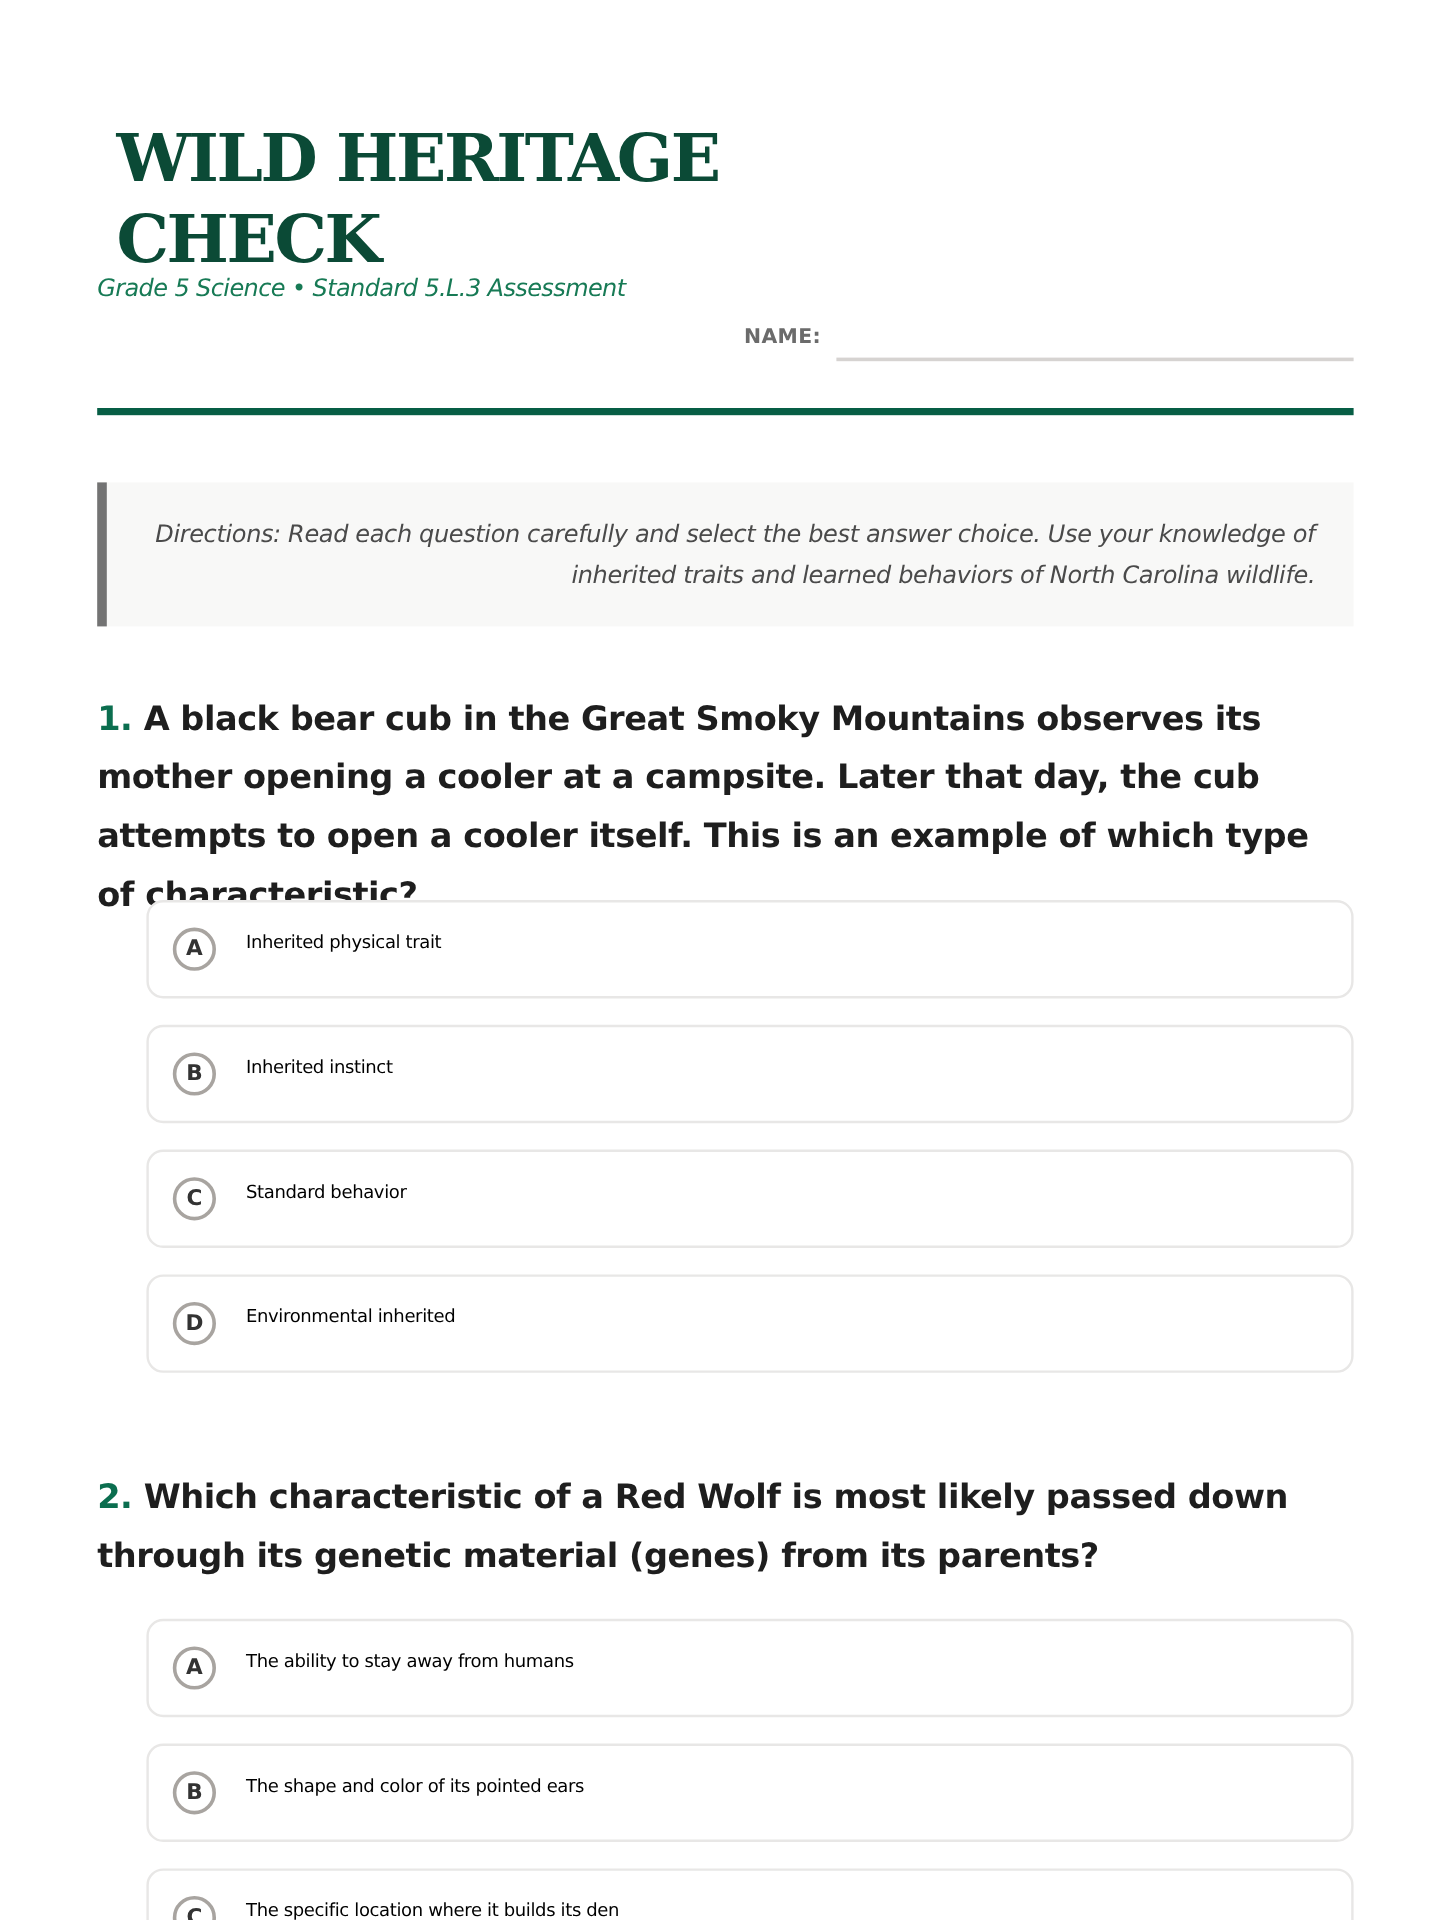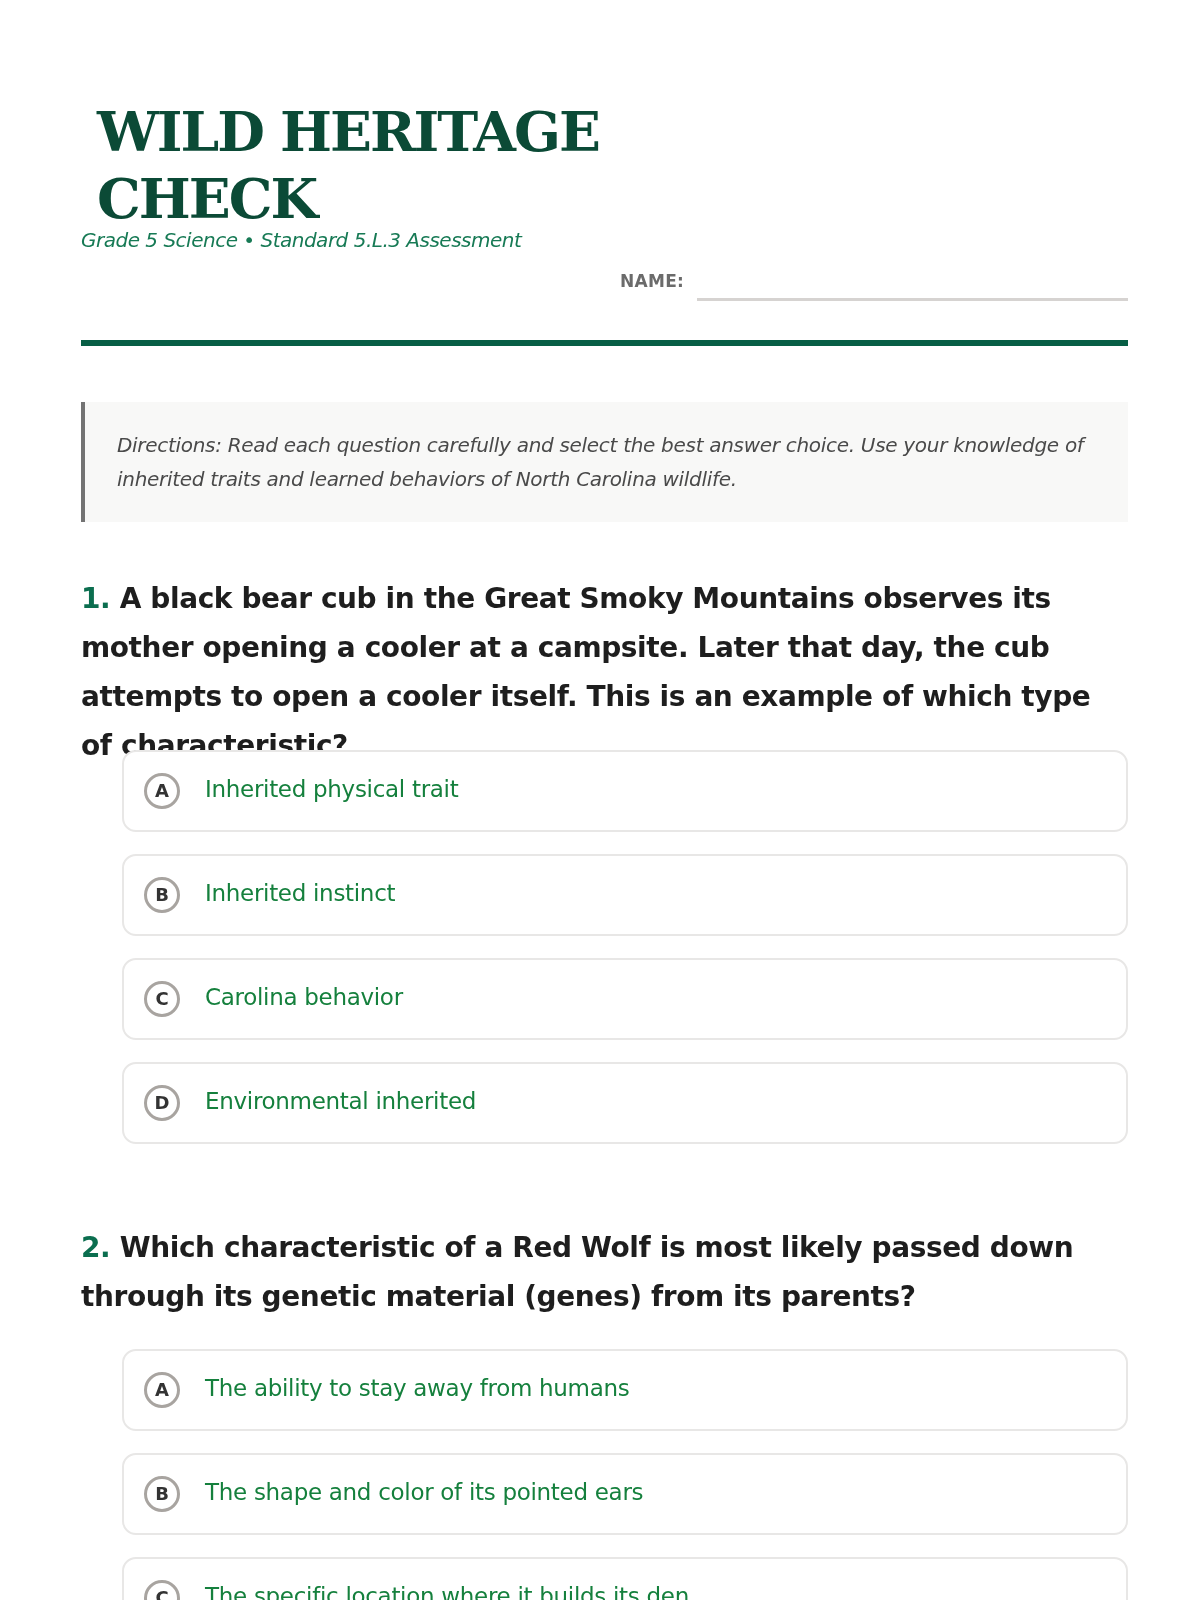--- a/index.html
+++ b/index.html
@@ -13,33 +13,33 @@
            font-size: 55px; line-height: 67px; color: #0b4a36; letter-spacing: -2px; width: 520px; }
   .subtitle { position: absolute; left: 0; top: 220px; width: 470px;
               font-style: italic; font-size: 20px; line-height: 41px; color: #177a55; letter-spacing: -0.5px; }
   .name-label { position: absolute; left: 539px; top: 271px; font-size: 17px; font-weight: 700;
                 color: #6b6b6b; letter-spacing: 0.3px; }
   .name-line { position: absolute; left: 616px; top: 298px; width: 431px; height: 0;
                border-bottom: 3px solid #d6d3d1; background: transparent; border-top:0;border-left:0;border-right:0; outline: none; padding:0; }
   .rule { position: absolute; left: 0; top: 340px; width: 1047px; height: 6px; background: #075e45; }
 
   .directions { position: absolute; left: 0; top: 402px; width: 1047px; height: 120px;
-                background: #f8f8f7; border-left: 4px solid #737373; box-sizing: border-box;
-                padding: 26px 32px; font-style: italic; font-size: 20px; line-height: 34px; color: #4a4a4a; letter-spacing: -0.3px; }
+                background: #f8f8f7; border-left: 8px solid #737373; box-sizing: border-box;
+                padding: 26px 32px; font-style: italic; font-size: 20px; line-height: 34px; color: #4a4a4a; letter-spacing: -0.3px; text-align: right; }
 
   .question { position: absolute; left: 0; width: 1047px; font-weight: 700; font-size: 28px;
               line-height: 49px; color: #1e1e1e; letter-spacing: -0.4px; }
   .qnum { color: #0b6e4f; }
 
   .option { position: absolute; left: 41px; width: 1006px; height: 82px; box-sizing: border-box;
             border: 2px solid #e8e7e6; border-radius: 14px; background: #fff; cursor: pointer; }
   .letter { position: absolute; left: 20px; top: 21px; width: 36px; height: 36px; box-sizing: border-box;
             border: 3px solid #a8a4a0; border-radius: 50%; font-size: 18px; font-weight: 700;
             text-align: center; line-height: 30px; color: #333; }
-  .opt-text { position: absolute; left: 81px; top: 24px; font-size: 23px; color: #15803d; white-space: nowrap; letter-spacing: -0.3px; }
+  .opt-text { position: absolute; left: 81px; top: 24px; font-size: 15px; color: #000000; white-space: nowrap; letter-spacing: -0.3px; }
 </style>
 </head>
 <body>
 
 <div class="page">
   <div class="header">
     <h1 class="title">WILD HERITAGE CHECK</h1>
     <div class="subtitle">Grade 5 Science • Standard 5.L.3 Assessment</div>
     <span class="name-label">NAME:</span>
     <input class="name-line" type="text" value="" style="">
@@ -56,21 +56,21 @@
   <div class="option" style="top:750px;">
     <span class="letter">A</span>
     <span class="opt-text">Inherited physical trait</span>
   </div>
   <div class="option" style="top:854px;">
     <span class="letter">B</span>
     <span class="opt-text">Inherited instinct</span>
   </div>
   <div class="option" style="top:958px;">
     <span class="letter">C</span>
-    <span class="opt-text">Carolina behavior</span>
+    <span class="opt-text">Standard behavior</span>
   </div>
   <div class="option" style="top:1062px;">
     <span class="letter">D</span>
     <span class="opt-text">Environmental inherited</span>
   </div>
 
   <div class="question" style="top:1223px;">
     <span class="qnum">2.</span>
     <span>Which characteristic of a Red Wolf is most likely passed down through its genetic material (genes) from its parents?</span>
   </div>

